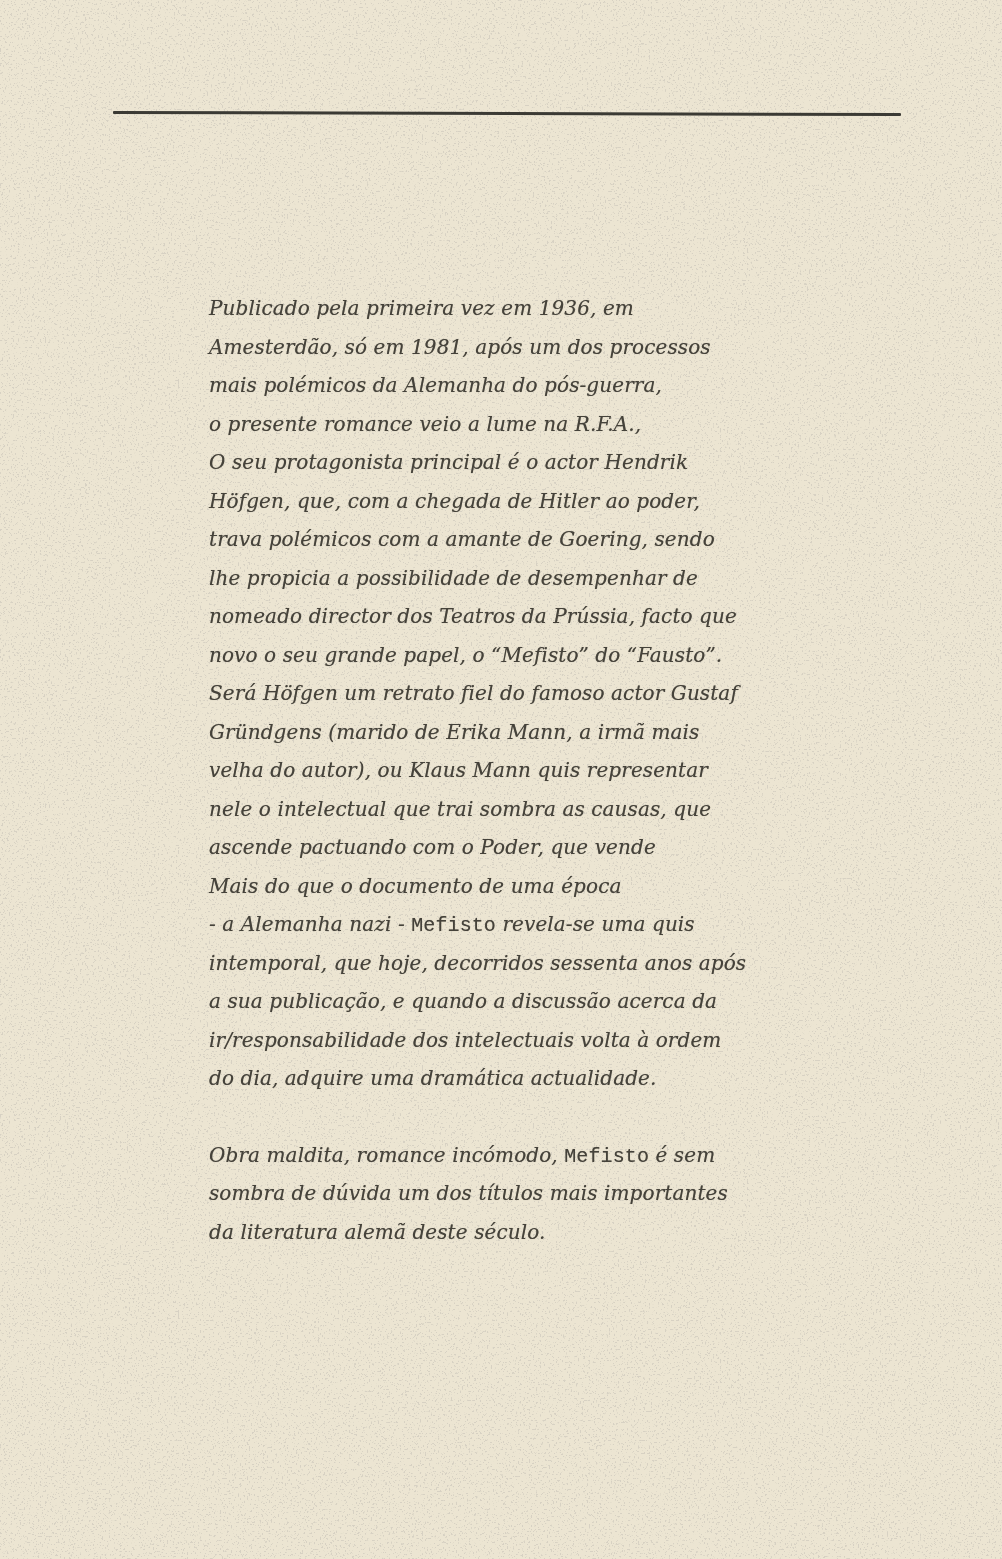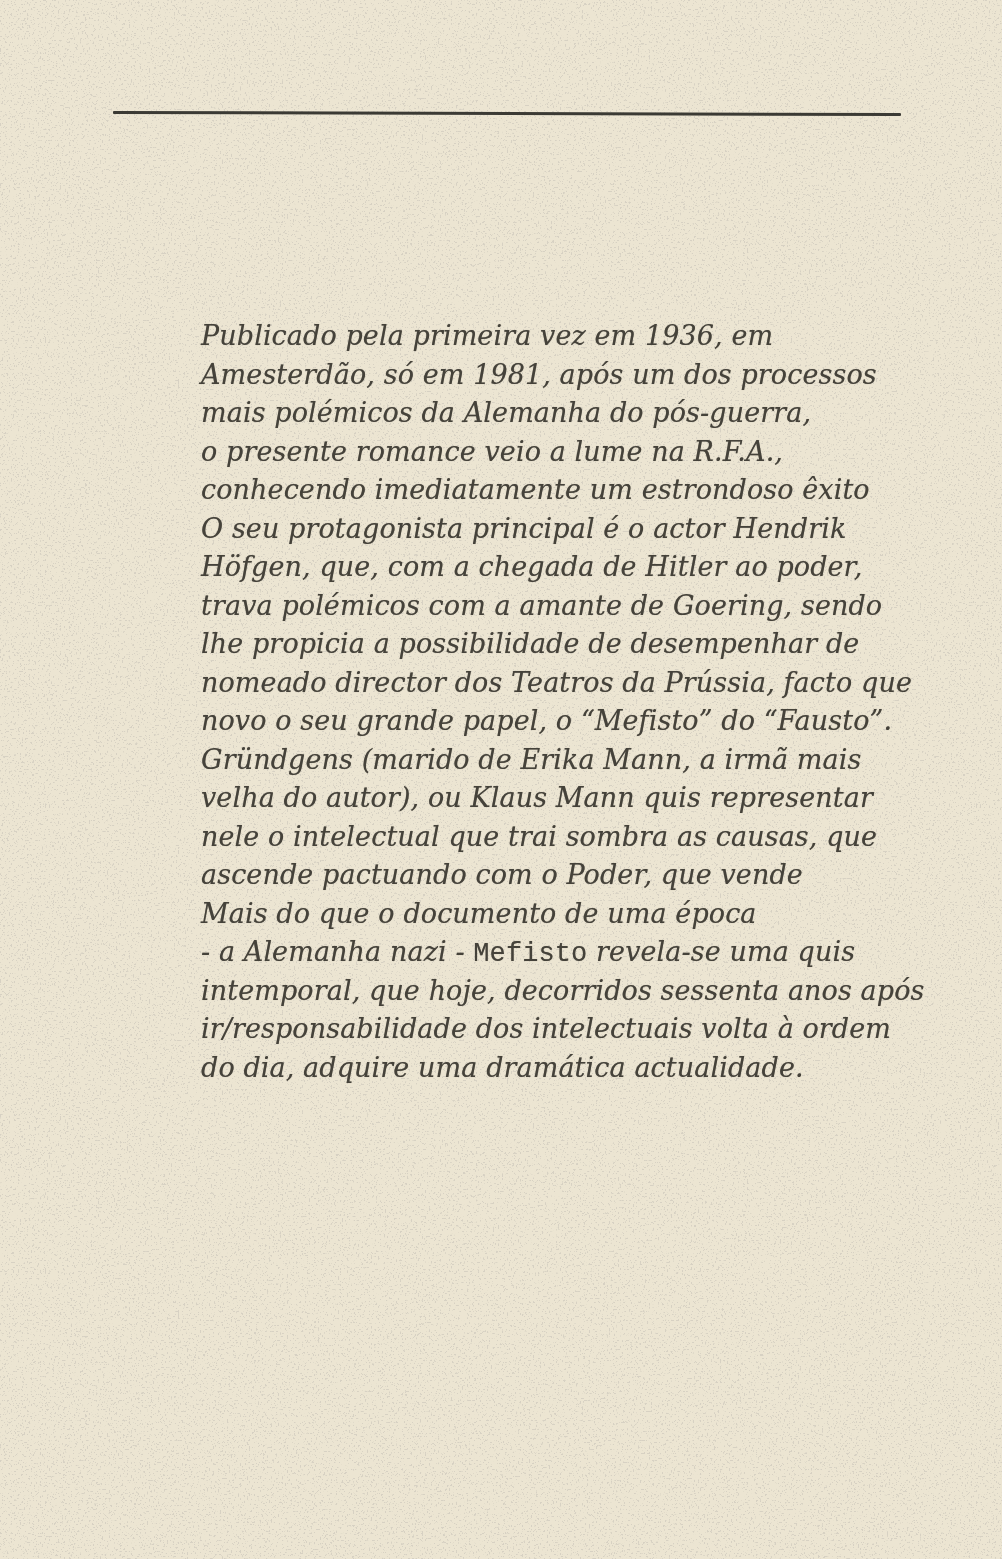--- a/index.html
+++ b/index.html
@@ -26,30 +26,29 @@
     left: 113px;
     top: 112px;
     width: 788px;
     height: 3px;
     background: var(--rule, #3b3a34);
     transform: rotate(0.15deg);
     border-radius: 1px;
   }
   .blurb {
     position: absolute;
-    left: 201px;
+    left: 209px;
     top: 289px;
     color: var(--ink, #45423a);
     font-style: italic;
-    font-size: 27px;
+    font-size: 20px;
     line-height: 38.5px;
     letter-spacing: 0.1px;
     white-space: nowrap;
     text-shadow: 0 0 0.7px rgba(69, 66, 58, 0.55);
-    margin-top: 28px;
   }
   .para { margin: 0; }
   .para.gap { margin-top: 38px; }
   .line { height: 38.5px; }
   .upright { font-style: normal; font-family: Liberation Mono, monospace; }
 </style>
 </head>
 <body>
 
 <div class="page">
@@ -66,38 +65,44 @@
   </svg>
 
   <div class="rule"></div>
 
   <div class="blurb">
       <div class="para">
         <div class="line"><span>Publicado pela primeira vez em 1936, em</span></div>
         <div class="line"><span>Amesterdão, só em 1981, após um dos processos</span></div>
         <div class="line"><span>mais polémicos da Alemanha do pós-guerra,</span></div>
         <div class="line"><span>o presente romance veio a lume na R.F.A.,</span></div>
-        <div class="line"><span>conhecendo imediatamente um estrondoso êxito</span></div>
       </div>
       <div class="para">
         <div class="line"><span>O seu protagonista principal é o actor Hendrik</span></div>
         <div class="line"><span>Höfgen, que, com a chegada de Hitler ao poder,</span></div>
         <div class="line"><span>trava polémicos com a amante de Goering, sendo</span></div>
         <div class="line"><span>lhe propicia a possibilidade de desempenhar de</span></div>
         <div class="line"><span>nomeado director dos Teatros da Prússia, facto que</span></div>
         <div class="line"><span>novo o seu grande papel, o “Mefisto” do “Fausto”.</span></div>
       </div>
       <div class="para">
+        <div class="line"><span>Será Höfgen um retrato fiel do famoso actor Gustaf</span></div>
         <div class="line"><span>Gründgens (marido de Erika Mann, a irmã mais</span></div>
         <div class="line"><span>velha do autor), ou Klaus Mann quis representar</span></div>
         <div class="line"><span>nele o intelectual que trai sombra as causas, que</span></div>
         <div class="line"><span>ascende pactuando com o Poder, que vende</span></div>
       </div>
       <div class="para">
         <div class="line"><span>Mais do que o documento de uma época</span></div>
         <div class="line"><span>- a Alemanha nazi - </span><span class="upright">Mefisto</span><span> revela-se uma quis</span></div>
         <div class="line"><span>intemporal, que hoje, decorridos sessenta anos após</span></div>
+        <div class="line"><span>a sua publicação, e quando a discussão acerca da</span></div>
         <div class="line"><span>ir/responsabilidade dos intelectuais volta à ordem</span></div>
         <div class="line"><span>do dia, adquire uma dramática actualidade.</span></div>
+      </div>
+      <div class="para gap">
+        <div class="line"><span>Obra maldita, romance incómodo, </span><span class="upright">Mefisto</span><span> é sem</span></div>
+        <div class="line"><span>sombra de dúvida um dos títulos mais importantes</span></div>
+        <div class="line"><span>da literatura alemã deste século.</span></div>
       </div>
     </div>
 
 </div>
 
 </body></html>

